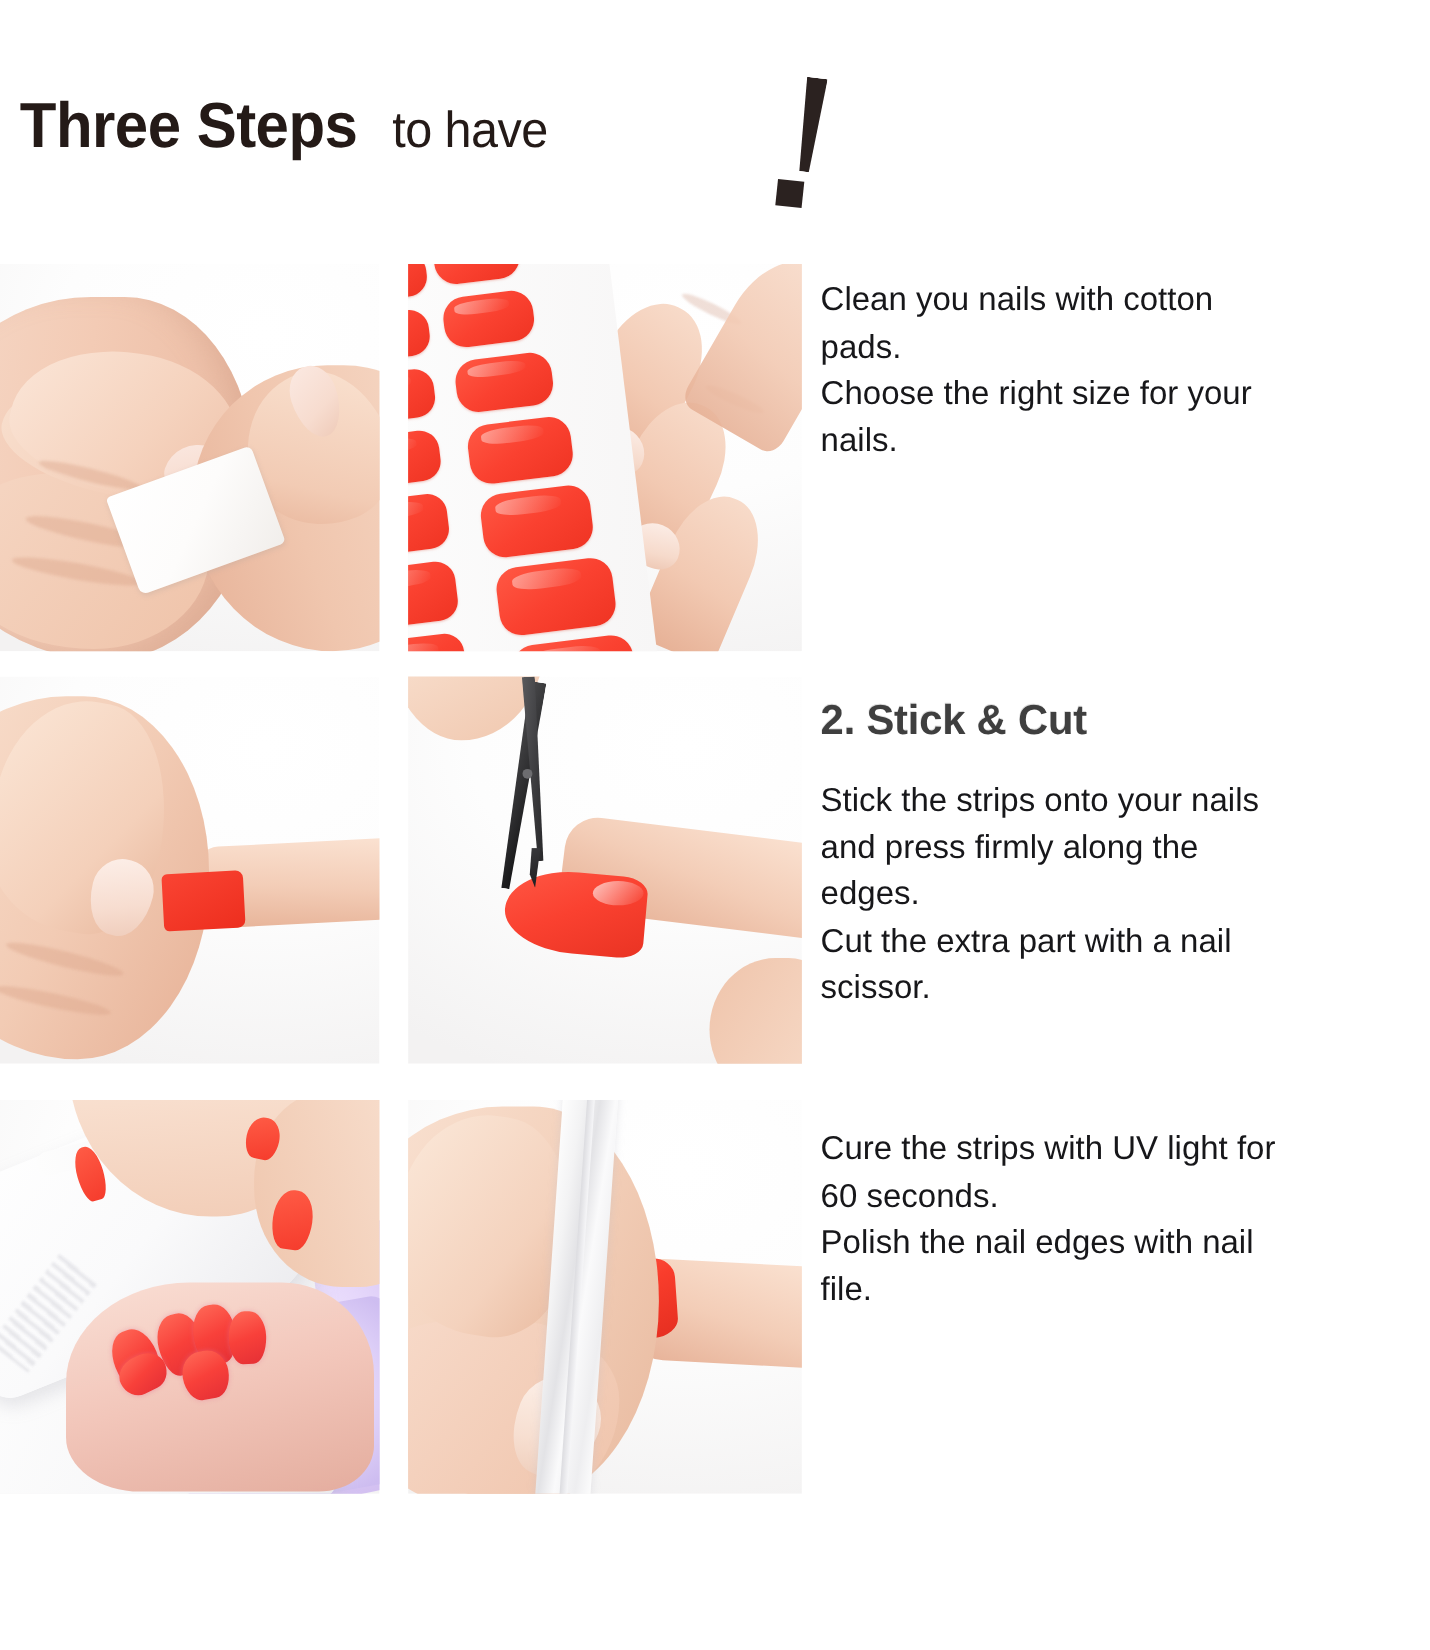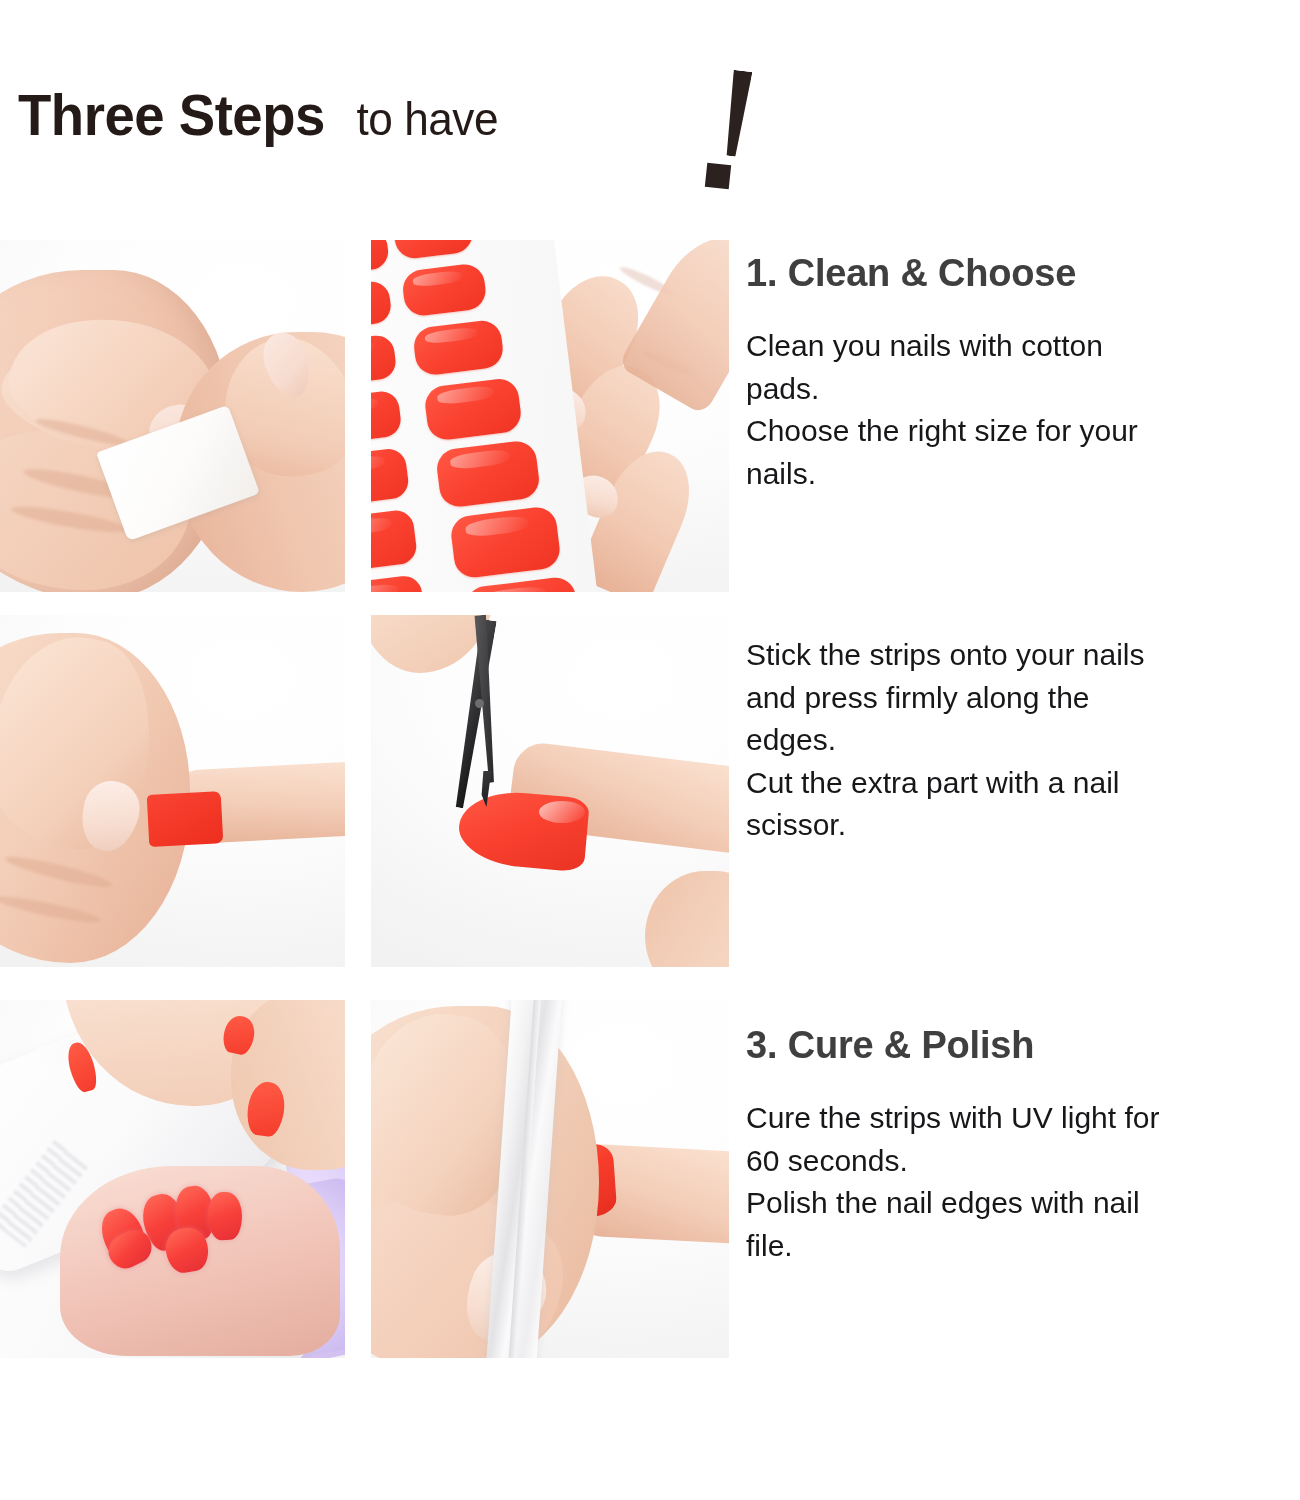--- a/index.html
+++ b/index.html
@@ -618,41 +618,40 @@
     <div class="ph6-thumbnail"></div>
     <div class="ph6-file"></div>
     <div class="ph6-file-edge"></div>
   </div>
 
 </div>
 
 <div class="steps">
 
   <div class="step step-1">
-    <h2 class="step-heading">1. Clean &amp; Choose</h2>
     <p class="step-body">
       <span class="ln">Clean you nails with cotton</span>
       <span class="ln">pads.</span>
       <span class="ln">Choose the right size for your</span>
       <span class="ln">nails.</span>
     </p>
   </div>
 
   <div class="step step-2">
+    <h2 class="step-heading">2. Stick &amp; Cut</h2>
     <p class="step-body">
       <span class="ln">Stick the strips onto your nails</span>
       <span class="ln">and press firmly along the</span>
       <span class="ln">edges.</span>
       <span class="ln">Cut the extra part with a nail</span>
       <span class="ln">scissor.</span>
     </p>
   </div>
 
   <div class="step step-3">
-    <h2 class="step-heading">3. Cure &amp; Polish</h2>
     <p class="step-body">
       <span class="ln">Cure the strips with UV light for</span>
       <span class="ln">60 seconds.</span>
       <span class="ln">Polish the nail edges with nail</span>
       <span class="ln">file.</span>
     </p>
   </div>
 
 </div>
 

